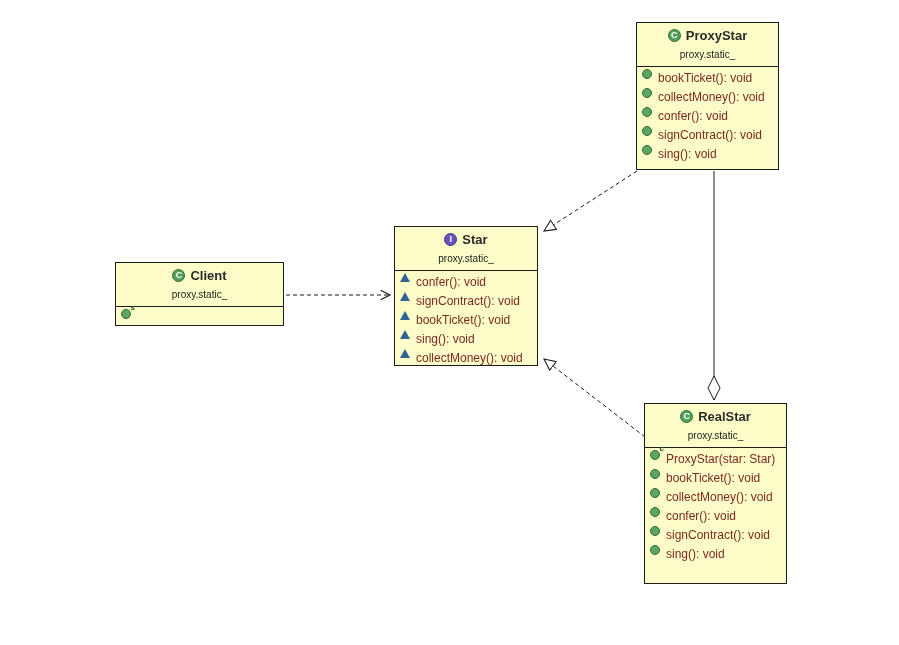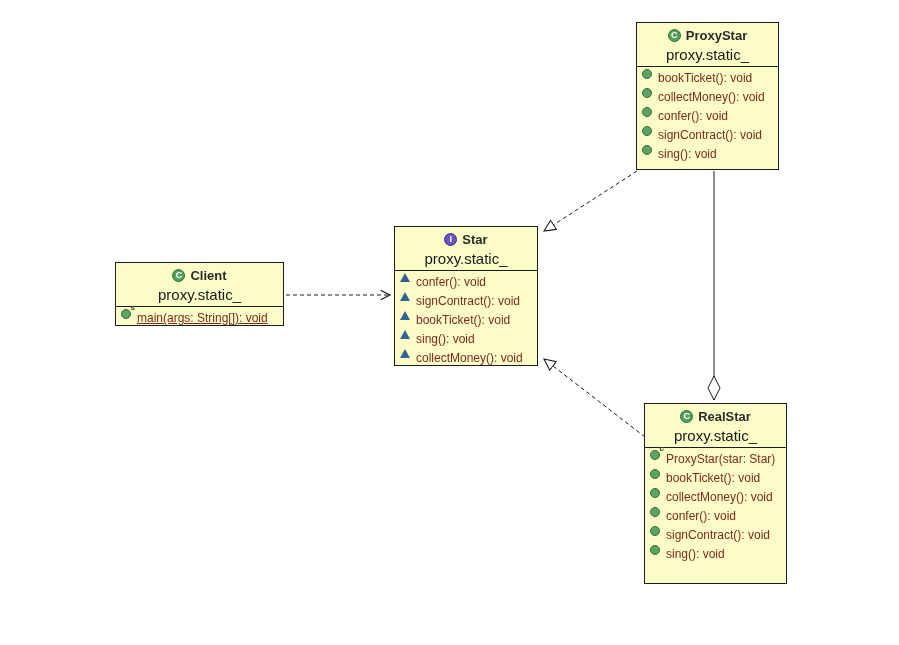--- a/index.html
+++ b/index.html
@@ -20,21 +20,21 @@
     box-sizing:border-box;
     display:flex; flex-direction:column;
     overflow:hidden;
   }
   .hdr { padding:3px 4px 2px; text-align:center; }
   .title {
     display:flex; align-items:center; justify-content:center; gap:5px;
     font-weight:bold; font-size:13px; color:#2b2b2b; line-height:19px;
     white-space:nowrap;
   }
-  .pkg { font-size:15px; color:#1a1a1a; line-height:19px; white-space:nowrap;text-align:center; }
+  .pkg { font-size:10px; color:#1a1a1a; line-height:19px; white-space:nowrap;text-align:center; }
   .sec { border-top:1px solid #1c1c1c; padding:2px 0 1px; }
   .row {
     display:flex; align-items:flex-start; gap:6px;
     padding:0 5px; height:19px;
     font-size:12px; color:#7b2a21;
     white-space:nowrap;
   }
   .row .lbl { line-height:19px; }
   .lbl.underlined { text-decoration:underline; }
 
@@ -170,21 +170,20 @@
         <span class="cicon green">C</span>
         <span>Client</span>
       </div>
       <div class="pkg">proxy.static_</div>
     </div>
     <div class="sec">
       <div class="row">
         <span class="mic method">
           <span class="badge">s</span>
         </span>
-        <span class="lbl underlined">main(args: String[]): void</span>
       </div>
     </div>
   </div>
 
   <div class="uml-box" style="left:644px; top:403px; width:143px; height:181px;">
     <div class="hdr">
       <div class="title">
         <span class="cicon green">C</span>
         <span>RealStar</span>
       </div>

